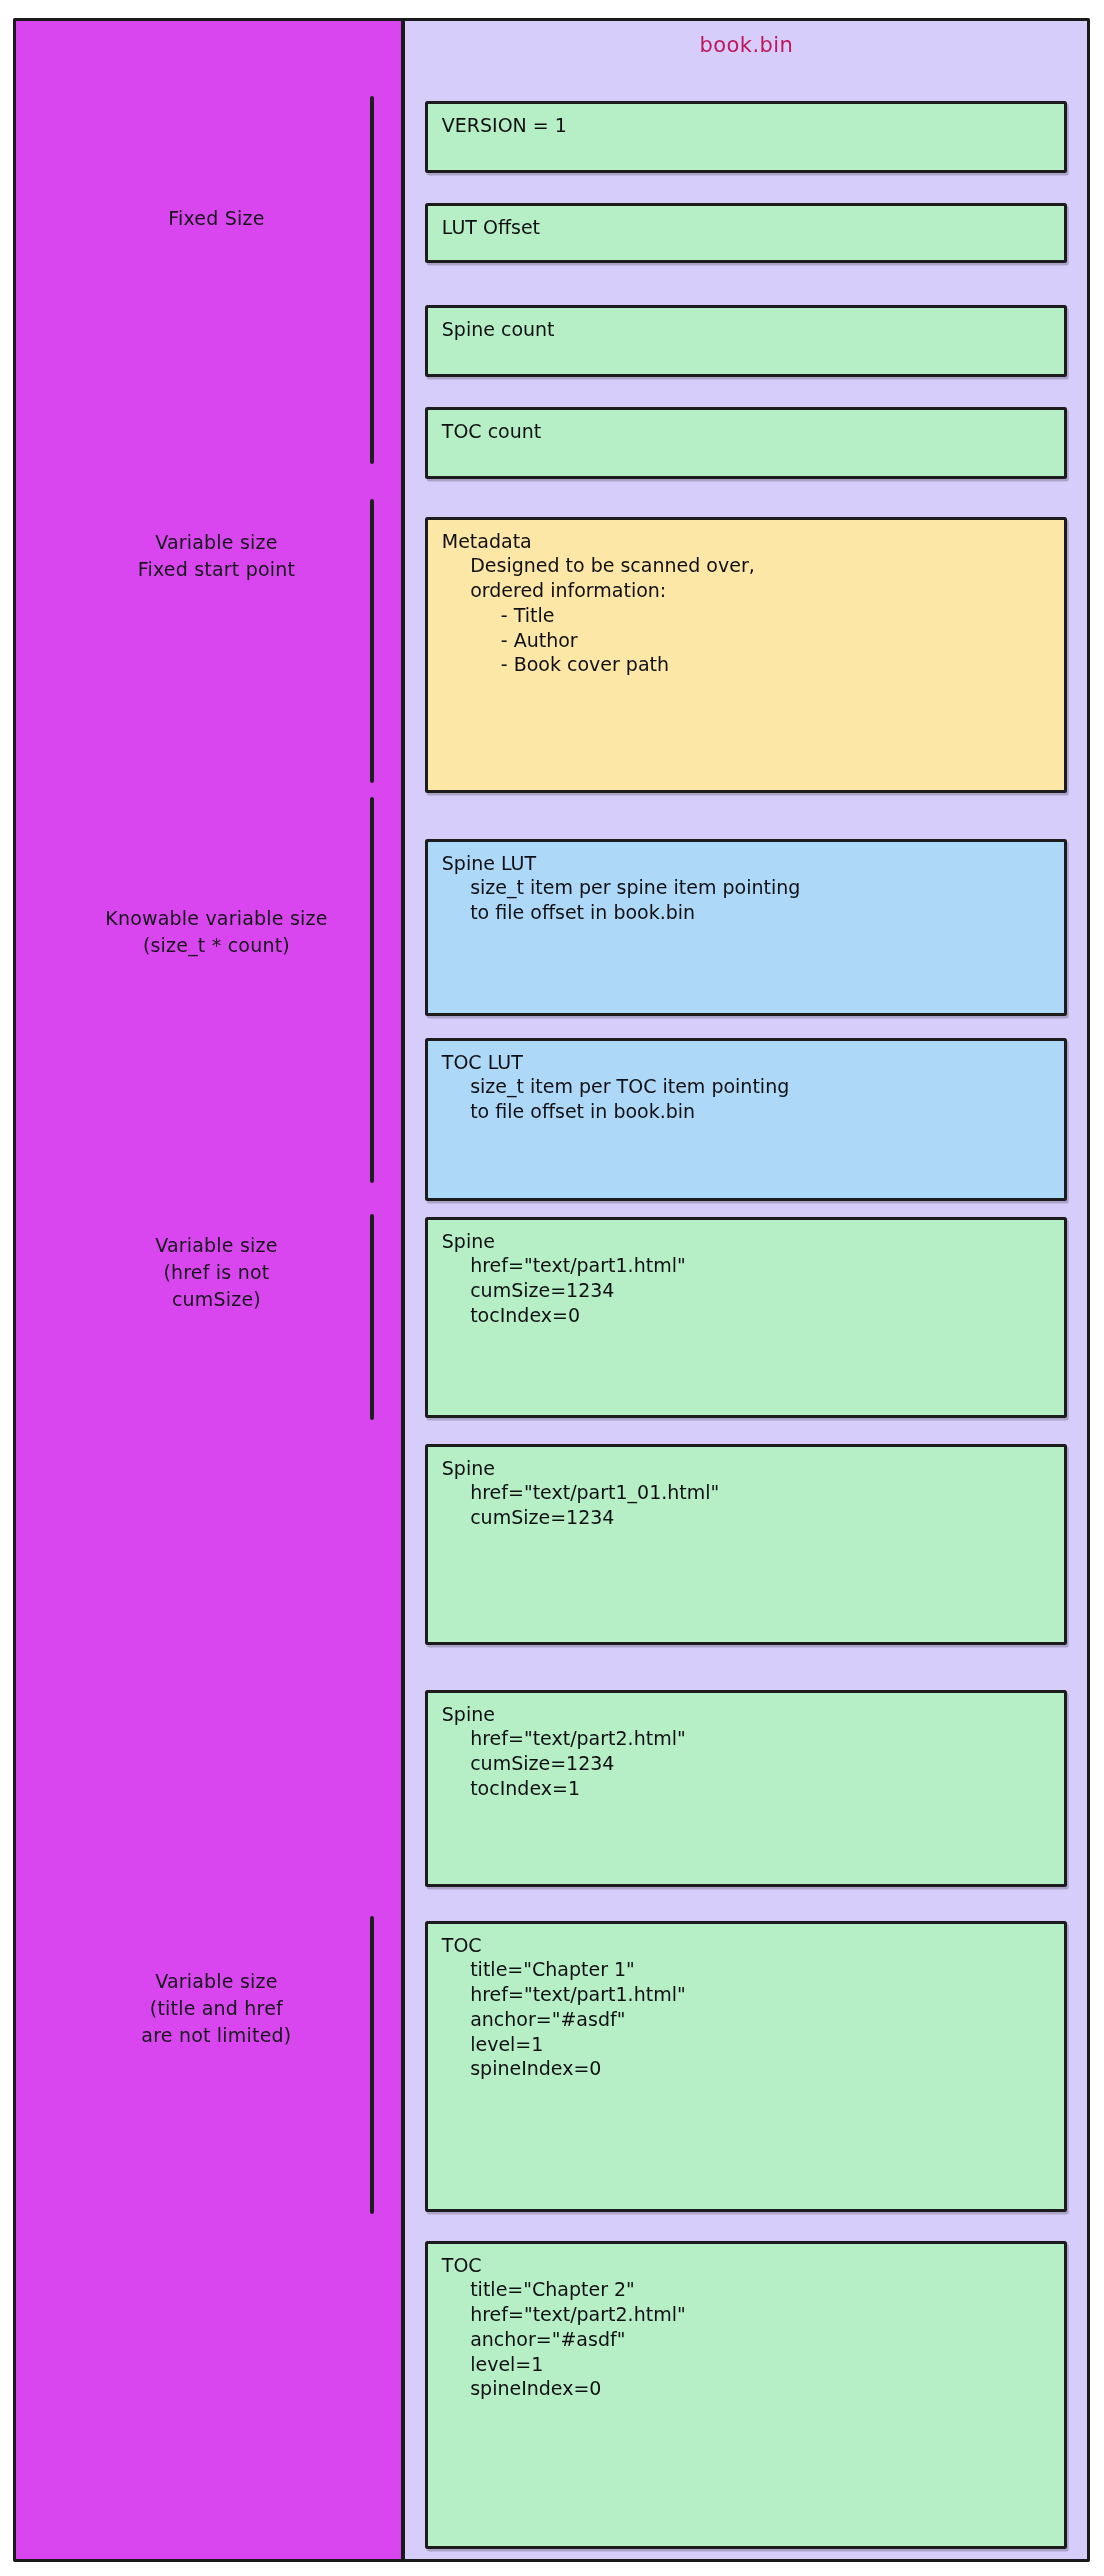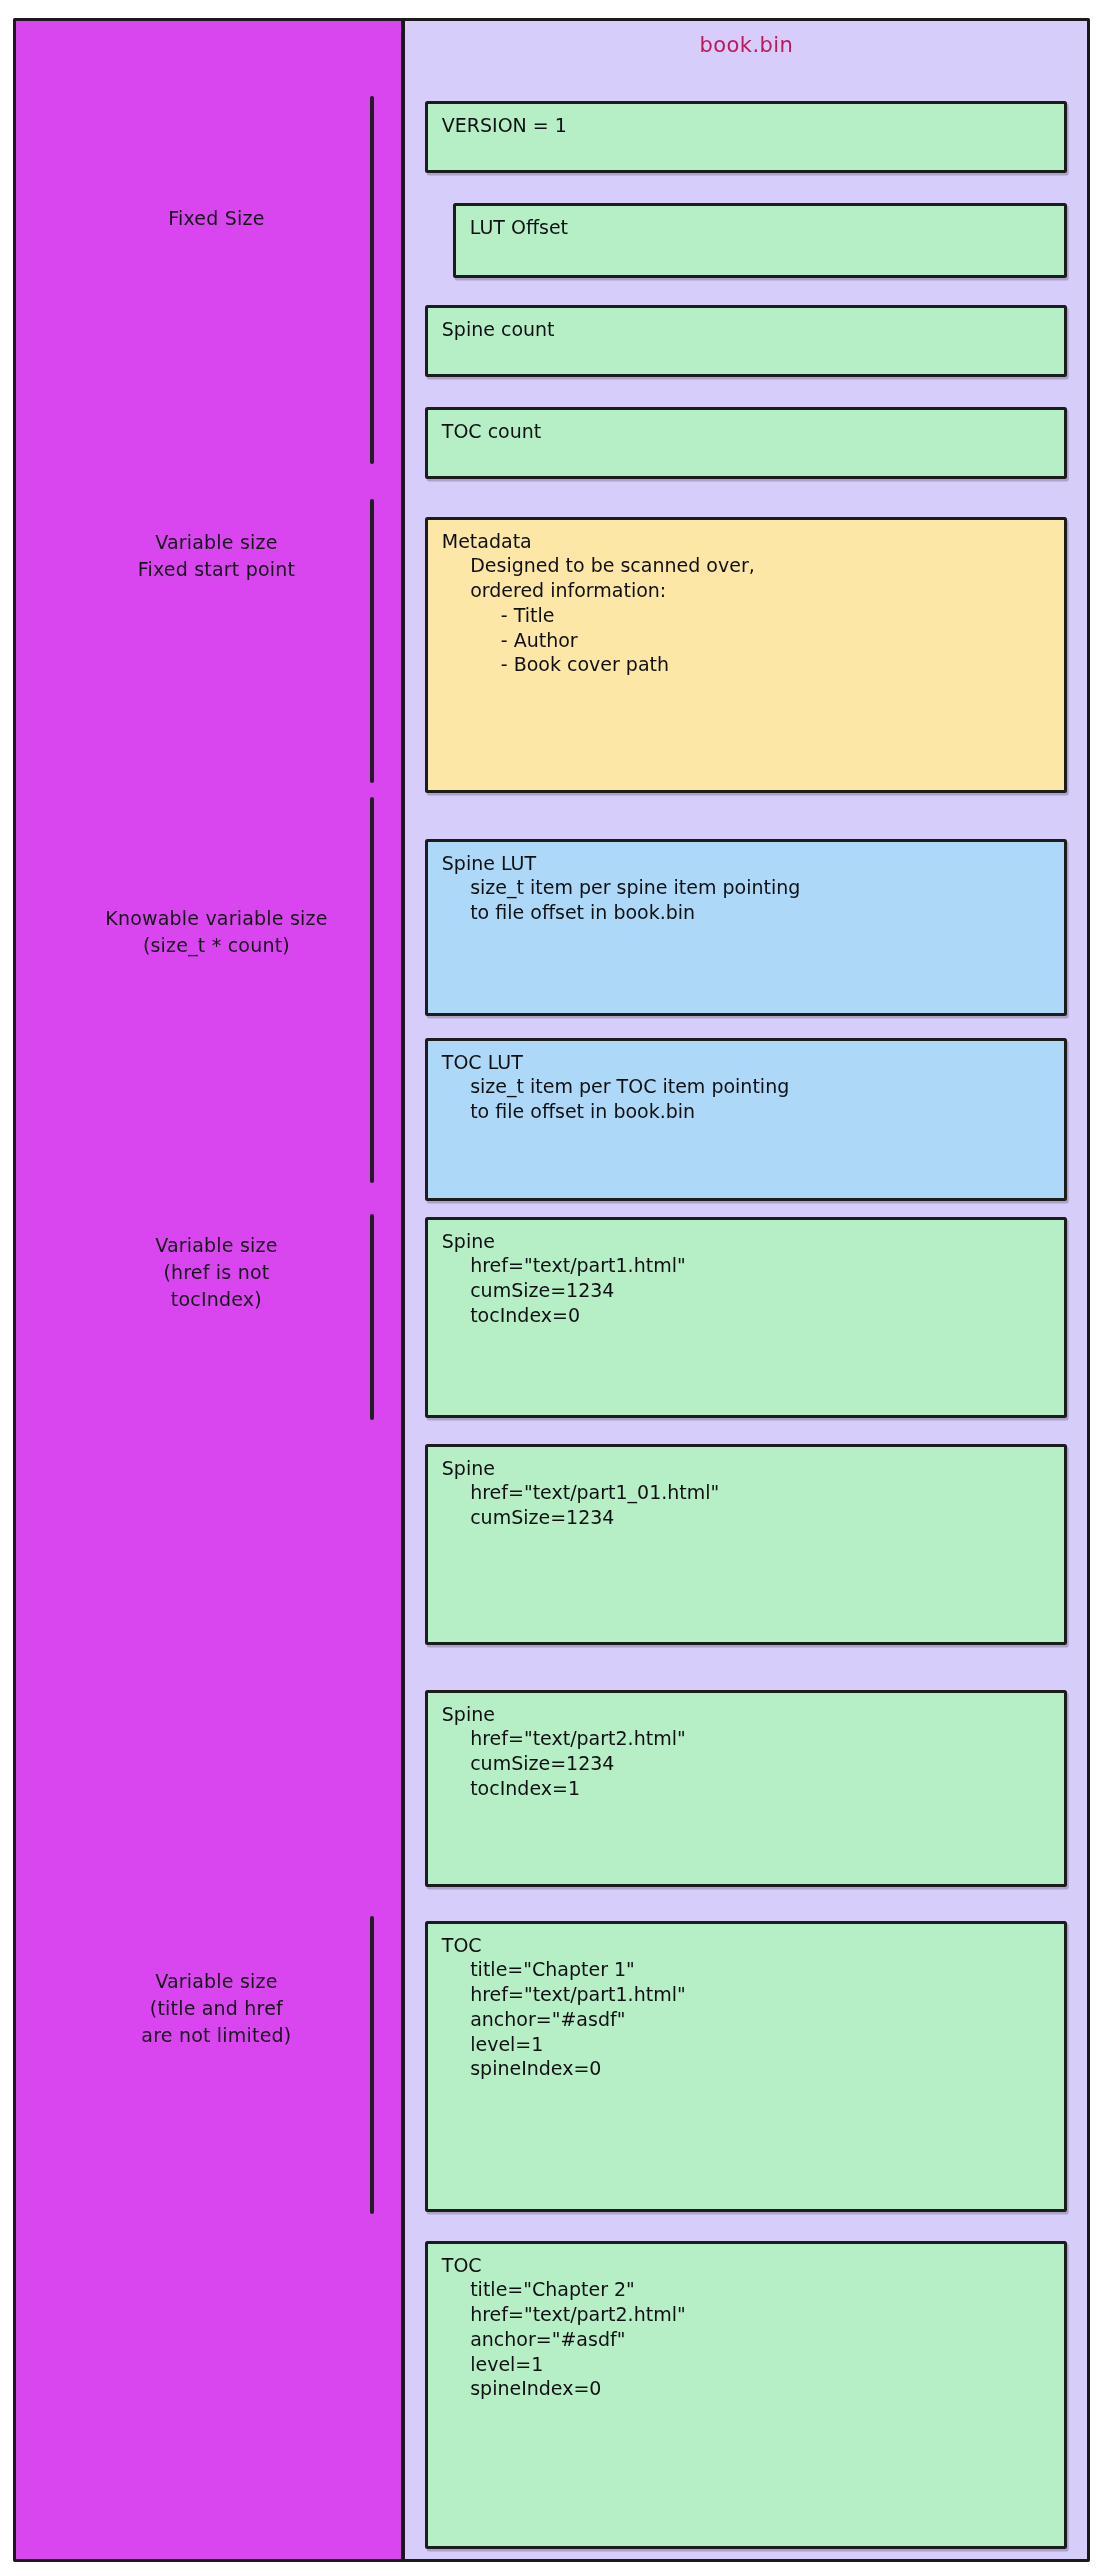--- a/index.html
+++ b/index.html
@@ -124,37 +124,37 @@
         </div>
         <div class="bracket" style="top: 776px; height: 386px;"></div>
         <div class="ann" style="top: 884px;">
           <div>Knowable variable size</div>
           <div>(size_t * count)</div>
         </div>
         <div class="bracket" style="top: 1193px; height: 206px;"></div>
         <div class="ann" style="top: 1211px;">
           <div>Variable size</div>
           <div>(href is not</div>
-          <div>tocIndex)</div>
+          <div>cumSize)</div>
         </div>
         <div class="bracket" style="top: 1895px; height: 298px;"></div>
         <div class="ann" style="top: 1947px;">
           <div>Variable size</div>
           <div>(title and href</div>
           <div>are not limited)</div>
         </div>
       </div>
 
     <div class="right-col">
       <div class="file-title">book.bin</div>
       <div id="boxes-host">
           <div class="box green" style="top: 80px; height: 72px;">
             <span class="head">VERSION = 1</span>
           </div>
-          <div class="box green" style="top: 182px; height: 75px; margin-left: 28px;">
+          <div class="box green" style="top: 182px; height: 60px;">
             <span class="head">LUT Offset</span>
           </div>
           <div class="box green" style="top: 284px; height: 72px;">
             <span class="head">Spine count</span>
           </div>
           <div class="box green" style="top: 386px; height: 72px;">
             <span class="head">TOC count</span>
           </div>
           <div class="box yellow" style="top: 487px; height: 276px;">
             <span class="head">Metadata</span>

